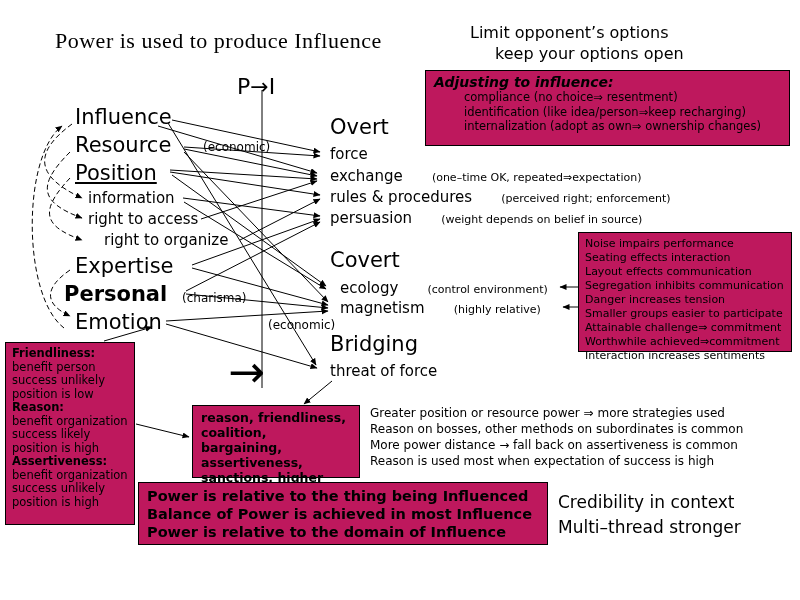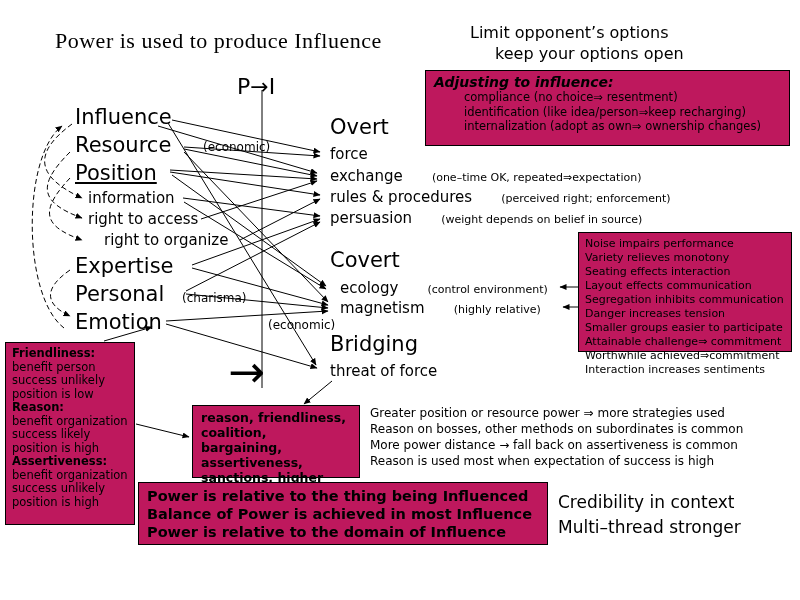--- a/index.html
+++ b/index.html
@@ -99,21 +99,21 @@
   </div>
 
   <div class="abs txt big" style="left:75px; top:105px;">Influence</div>
   <div class="abs txt big" style="left:75px; top:133px;">Resource</div>
   <div class="abs txt tinynote" style="left:203px; top:140px;">(economic)</div>
   <div class="abs txt big" style="left:75px; top:161px;text-decoration:underline;">Position</div>
   <div class="abs txt mid" style="left:88px; top:189px;">information</div>
   <div class="abs txt mid" style="left:88px; top:210px;">right to access</div>
   <div class="abs txt mid" style="left:104px; top:231px;">right to organize</div>
   <div class="abs txt big" style="left:75px; top:254px;">Expertise</div>
-  <div class="abs txt big" style="left:75px; top:282px;">Personal</div>
+  <div class="abs txt big" style="left:64px; top:282px;font-weight:bold;">Personal</div>
   <div class="abs txt tinynote" style="left:182px; top:291px;">(charisma)</div>
   <div class="abs txt big" style="left:75px; top:310px;">Emotion</div>
 
   <div class="abs txt big" style="left:330px; top:115px;">Overt</div>
   <div class="abs txt mid" style="left:330px; top:145px;">force</div>
   <div class="abs txt" style="left:330px; top:166px;">
     <span class="mid">exchange</span>
     <span class="mid-note">(one–time OK, repeated⇒expectation)</span>
   </div>
   <div class="abs txt" style="left:330px; top:187px;">
@@ -135,21 +135,20 @@
     <span class="mid-note">(highly relative)</span>
   </div>
   <div class="abs txt tinynote" style="left:268px; top:318px;">(economic)</div>
 
   <div class="abs txt big" style="left:330px; top:332px;">Bridging</div>
   <div class="abs txt mid" style="left:330px; top:362px;">threat of force</div>
   <div class="abs txt center-arrow" style="left:228px; top:350px;">→</div>
 
   <div class="box env-box">
     <div class="env-item">Noise impairs performance</div>
-    <div class="env-item">Variety relieves monotony</div>
     <div class="env-item">Seating effects interaction</div>
     <div class="env-item">Layout effects communication</div>
     <div class="env-item">Segregation inhibits communication</div>
     <div class="env-item">Danger increases tension</div>
     <div class="env-item">Smaller groups easier to participate</div>
     <div class="env-item">Attainable challenge⇒ commitment</div>
     <div class="env-item">Worthwhile achieved⇒commitment</div>
     <div class="env-item">Interaction increases sentiments</div>
   </div>
 

